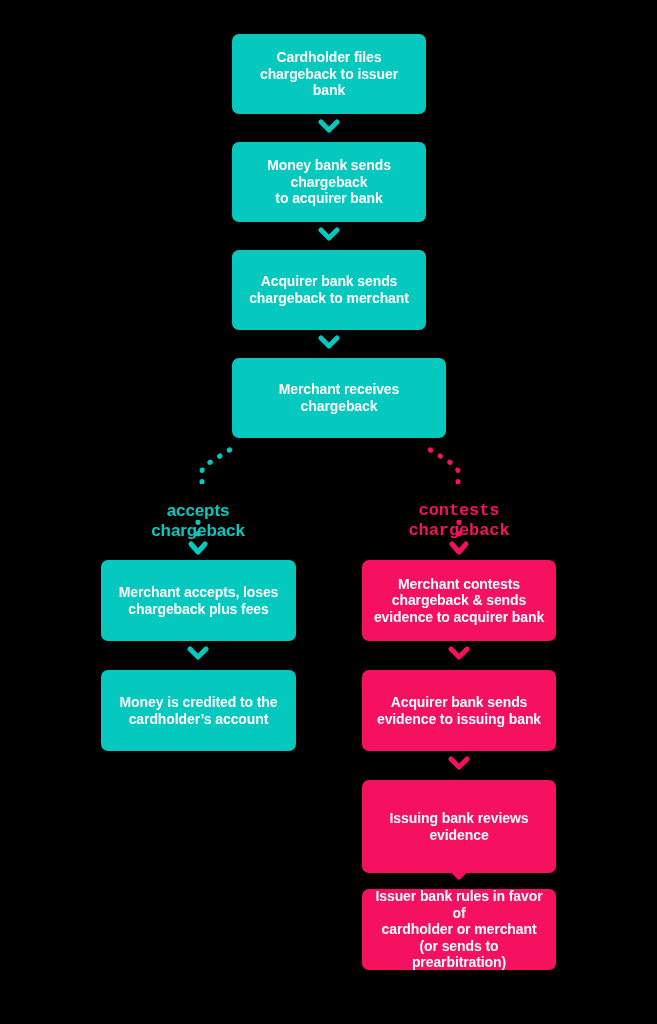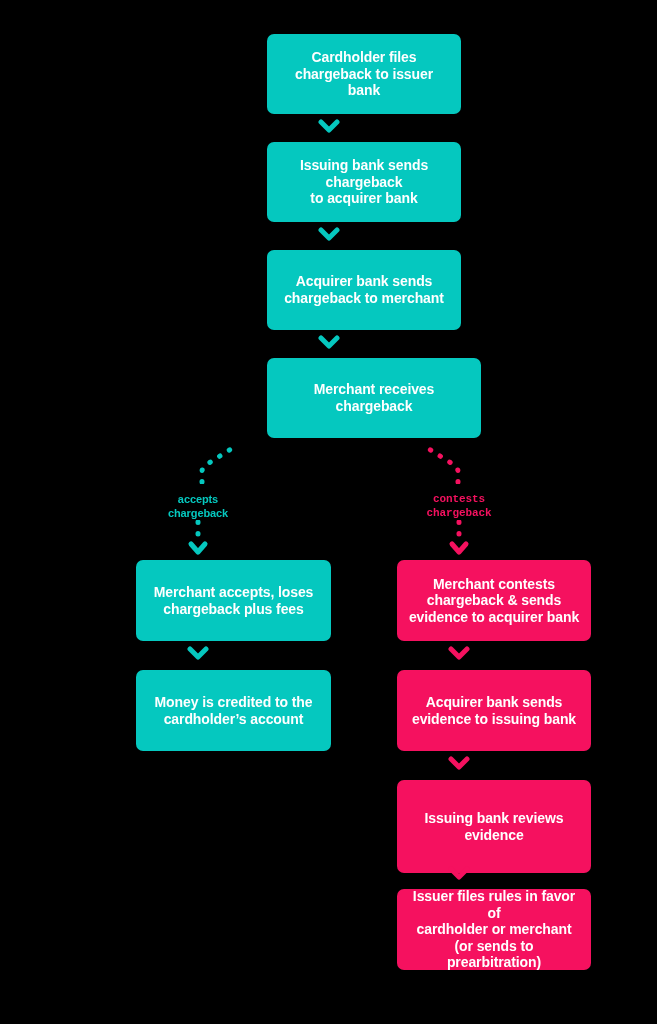--- a/index.html
+++ b/index.html
@@ -27,35 +27,34 @@
     align-items: center;
     justify-content: center;
     text-align: center;
     color: #ffffff;
     font-weight: bold;
     font-size: 14px;
     line-height: 1.18;
     letter-spacing: -0.1px;
     padding: 18px 10px;
     white-space: pre-line;
-    margin-left: 35px;
   }
   .node.teal { background: #05c8bf; }
   .node.pink { background: #f5115f; }
 
   .chev {
     position: absolute;
     width: 22px;
     height: 16px;
     display: block;
   }
   .branch-label {
     position: absolute;
     font-weight: bold;
-    font-size: 11px;
+    font-size: 17px;
     line-height: 1.22;
     text-align: center;
     white-space: pre-line;
     letter-spacing: -0.1px;
   }
   .branch-label.teal { color: #05c8bf; }
   .branch-label.pink { color: #f5115f; }
 
   .dots {
     position: absolute;
@@ -69,21 +68,21 @@
   <div class="node teal" style="left:232px; top:34px; width:194px; height:80px;">
     <span>Cardholder files
 chargeback to issuer bank</span>
   </div>
 
   <svg class="chev" style="left:318px; top:118px;" viewBox="0 0 22 16">
     <path d="M3 4 L11 12 L19 4" fill="none" stroke="#05c8bf" stroke-width="5" stroke-linecap="round" stroke-linejoin="round"></path>
   </svg>
 
   <div class="node teal" style="left:232px; top:142px; width:194px; height:80px;">
-    <span>Issuing bank sends
+    <span>Money bank sends
 chargeback
 to acquirer bank</span>
   </div>
 
   <svg class="chev" style="left:318px; top:226px;" viewBox="0 0 22 16">
     <path d="M3 4 L11 12 L19 4" fill="none" stroke="#05c8bf" stroke-width="5" stroke-linecap="round" stroke-linejoin="round"></path>
   </svg>
 
   <div class="node teal" style="left:232px; top:250px; width:194px; height:80px;">
     <span>Acquirer bank sends
@@ -163,18 +162,18 @@
   <div class="node pink" style="left:362px; top:780px; width:194px; height:93px;">
     <span>Issuing bank reviews
 evidence</span>
   </div>
 
   <svg class="chev" style="left:448px; top:865px;" viewBox="0 0 22 16">
     <path d="M3 4 L11 12 L19 4" fill="none" stroke="#f5115f" stroke-width="5" stroke-linecap="round" stroke-linejoin="round"></path>
   </svg>
 
   <div class="node pink" style="left:362px; top:889px; width:194px; height:81px;">
-    <span>Issuer files rules in favor of
+    <span>Issuer bank rules in favor of
 cardholder or merchant
 (or sends to prearbitration)</span>
   </div>
 
 </div>
 
 </body></html>

